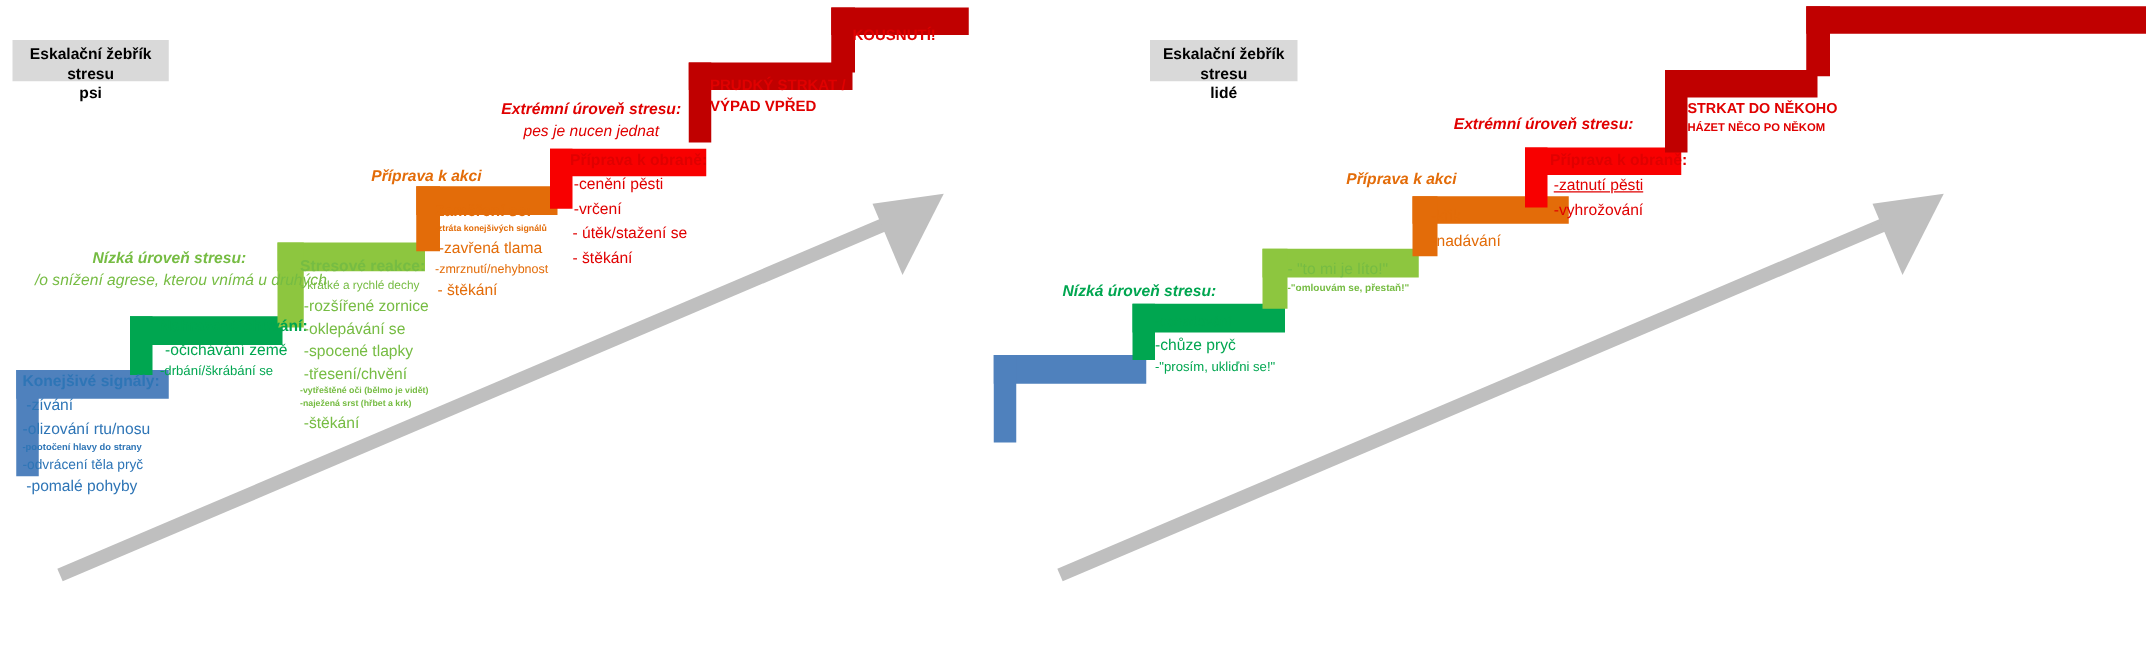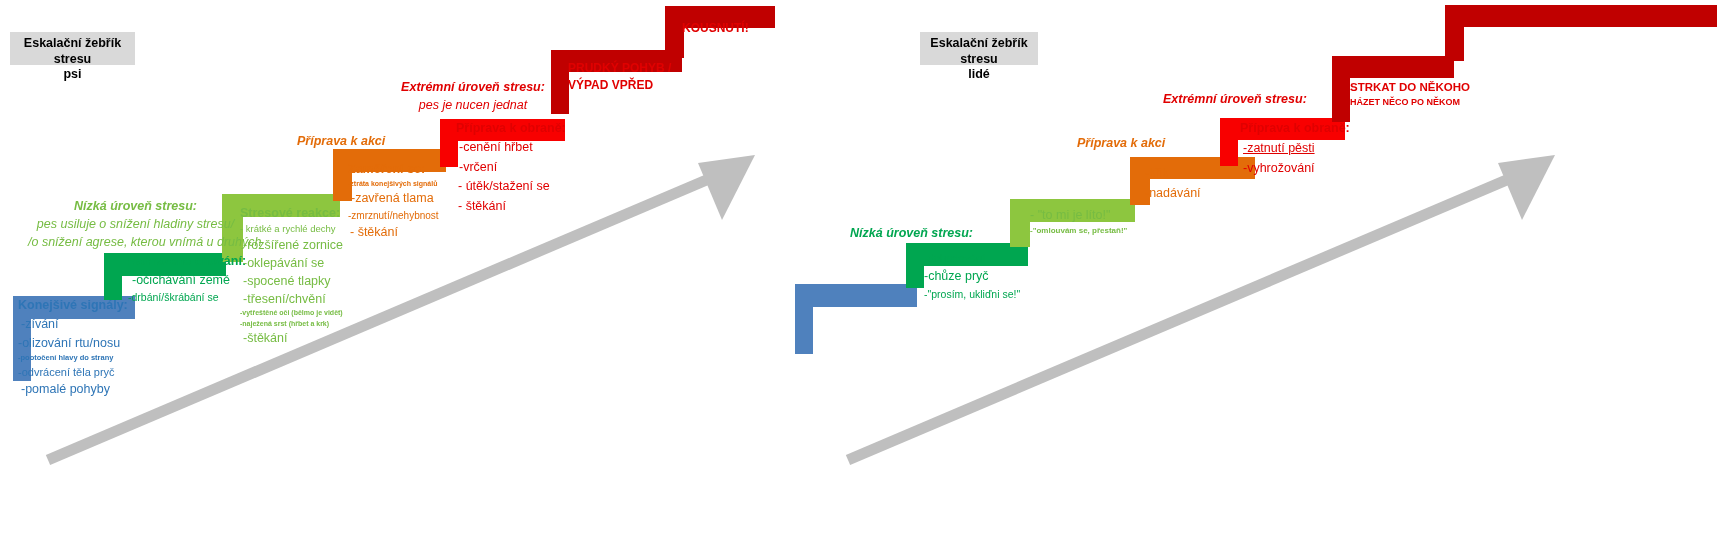--- a/index.html
+++ b/index.html
@@ -74,21 +74,20 @@
   <div class="bar bg-red" style="left:440px;top:119px;width:18px;height:48px;"></div>
 
   <div class="bar bg-dred" style="left:551px;top:50px;width:131px;height:22px;"></div>
   <div class="bar bg-dred" style="left:551px;top:50px;width:18px;height:64px;"></div>
 
   <div class="bar bg-dred" style="left:665px;top:6px;width:110px;height:22px;"></div>
   <div class="bar bg-dred" style="left:665px;top:6px;width:19px;height:52px;"></div>
 
   <div class="txt lvl c-lgreen" style="left:28px;top:197px;width:215px;font-size:12.5px;line-height:1.45;">
     <span>Nízká úroveň stresu:</span>
-    <span class="sub">pes usiluje o snížení hladiny stresu/</span>
     <span class="sub">/o snížení agrese, kterou vnímá u druhých</span>
   </div>
 
   <div class="txt lvl c-orange" style="left:297px;top:134px;font-size:12.5px;">
     <span>Příprava k akci</span>
   </div>
 
   <div class="txt lvl c-red" style="left:383px;top:78px;width:180px;font-size:12.5px;line-height:1.45;">
     <span>Extrémní úroveň stresu:</span>
     <span class="sub">pes je nucen jednat</span>
@@ -124,28 +123,28 @@
   <div class="txt c-orange" style="left:348px;top:160px;line-height:1.5;">
     <div class="hdr" style="font-size:12.5px;">Zaměření se:</div>
     <div style="font-size:7px;font-weight:bold;">-ztráta konejšivých signálů</div>
     <div style="font-size:12.5px;padding-left:3px;">-zavřená tlama</div>
     <div style="font-size:10px;">-zmrznutí/nehybnost</div>
     <div style="font-size:12.5px;padding-left:2px;">- štěkání</div>
   </div>
 
   <div class="txt c-red" style="left:456px;top:119px;line-height:1.55;">
     <div class="hdr" style="font-size:12.5px;">Příprava k obraně:</div>
-    <div style="font-size:12.5px;padding-left:3px;">-cenění hřbet</div>
+    <div style="font-size:12.5px;padding-left:3px;">-cenění pěsti</div>
     <div style="font-size:12.5px;padding-left:3px;">-vrčení</div>
     <div style="font-size:12.5px;padding-left:2px;">- útěk/stažení se</div>
     <div style="font-size:12.5px;padding-left:2px;">- štěkání</div>
   </div>
 
   <div class="txt c-red hdr" style="left:568px;top:60px;line-height:1.45;font-size:12px;">
-    <div>PRUDKÝ POHYB /</div>
+    <div>PRUDKÝ STRKAT /</div>
     <div>VÝPAD VPŘED</div>
   </div>
 
   <div class="txt c-red hdr" style="left:682px;top:21px;font-size:12px;">
     <div>KOUSNUTÍ!</div>
   </div>
 </div>
 
 <div class="panel" id="panel-people">
 

